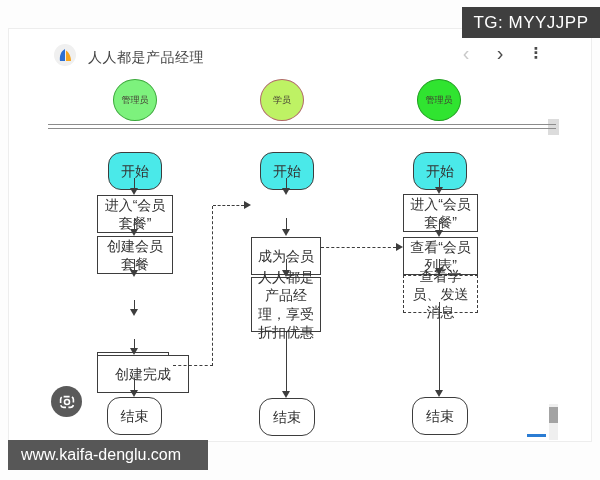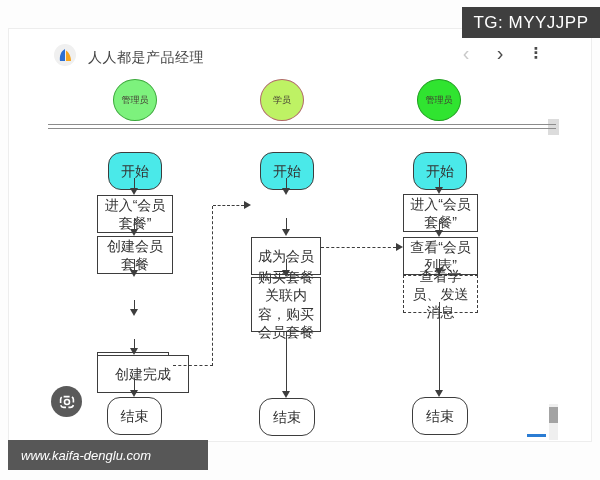--- a/index.html
+++ b/index.html
@@ -38,21 +38,21 @@
                border-left:4.5px solid transparent; border-right:4.5px solid transparent; border-top:7px solid #3d3d3d; }
   .head-right { position:absolute; width:0; height:0;
                 border-top:4.5px solid transparent; border-bottom:4.5px solid transparent; border-left:7px solid #3d3d3d; }
   .dashv { position:absolute; width:0; border-left:1.5px dashed #3d3d3d; }
   .dashh { position:absolute; height:0; border-top:1.5px dashed #3d3d3d; }
 
   
   .tg-badge { position:absolute; left:462px; top:7px; width:138px; height:31px; background:#3f3f3f;
               color:#fff; font-size:17px; display:flex; align-items:center; justify-content:center; letter-spacing:.5px; }
   .site-bar { position:absolute; left:8px; top:440px; width:200px; height:30px; background:#575757;
-              color:#fff; font-size:13px; display:flex; align-items:center; padding-left:13px;font-style:italic; }
+              color:#fff; font-size:16px; display:flex; align-items:center; padding-left:13px; }
   .watermark { position:absolute; left:403px; top:415px; font-size:13px; color:#c3c3c3; z-index:5; }
   .blue-line { position:absolute; left:527px; top:434px; width:19px; height:3px; background:#2b7cd3; }
   .scroll-track { position:absolute; left:549px; top:404px; width:9px; height:36px; background:#efefef; }
   .scroll-thumb { position:absolute; left:549px; top:407px; width:9px; height:16px; background:#a3a3a3; border:none; cursor:pointer; }
   .cam-btn { position:absolute; left:51px; top:386px; width:31px; height:31px; border-radius:50%;
              background:#5a5a5a; border:none; display:flex; align-items:center; justify-content:center; cursor:pointer; }
 </style>
 </head>
 <body>
 
@@ -109,21 +109,21 @@
   <div class="vline" style="left:286px;top:178px;height:10px;"></div>
   <div class="head-down" style="left:282px;top:188px;"></div>
 
   <div class="vline" style="left:286px;top:218px;height:11px;"></div>
   <div class="head-down" style="left:282px;top:229px;"></div>
 
   <div class="node" style="left:251px;top:237px;width:70px;height:22px;">成为会员</div>
   <div class="vline" style="left:286px;top:259px;height:11px;"></div>
   <div class="head-down" style="left:282px;top:270px;"></div>
 
-  <div class="node" style="left:251px;top:277px;width:70px;height:55px;">购买套餐关联内容，购买会员套餐</div>
+  <div class="node" style="left:251px;top:277px;width:70px;height:55px;">人人都是产品经理，享受折扣优惠</div>
   <div class="vline" style="left:286px;top:332px;height:59px;"></div>
   <div class="head-down" style="left:282px;top:391px;"></div>
 
   <div class="node stadium" style="left:259px;top:398px;width:56px;height:26px;">结束</div>
 
   <div class="node stadium" style="left: 413px; top: 152px; width: 54px; height: 26px; background-color: rgb(74, 233, 233);">开始</div>
   <div class="vline" style="left:439px;top:178px;height:9px;"></div>
   <div class="head-down" style="left:435px;top:187px;"></div>
 
   <div class="node" style="left:403px;top:194px;width:75px;height:26px;">进入“会员套餐”</div>

